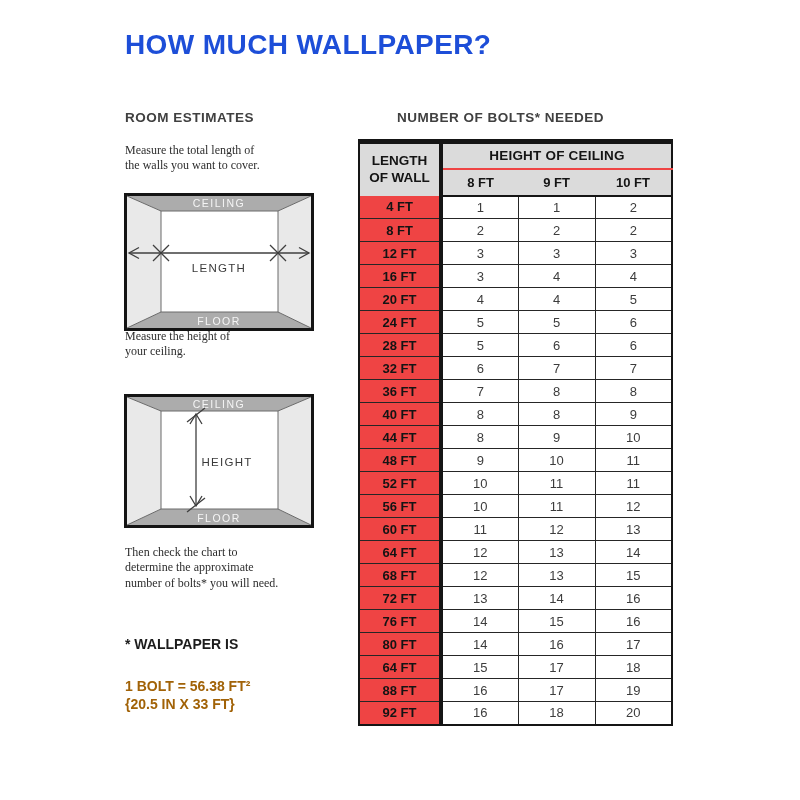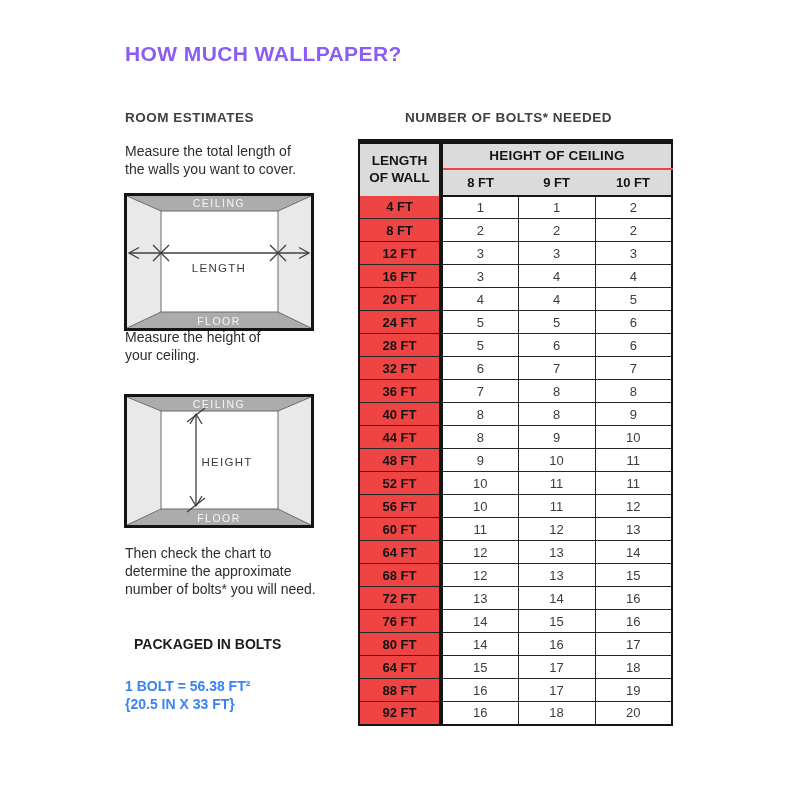--- a/index.html
+++ b/index.html
@@ -2,47 +2,48 @@
 <html><head>
 <meta charset="utf-8">
 <style>
   * { margin: 0; padding: 0; box-sizing: border-box; }
   html, body { width: 800px; height: 800px; background: #ffffff; }
   body { font-family: "Liberation Sans", sans-serif; position: relative; color: #2d2d2d; }
 
   .abs { position: absolute; }
 
   .page-title {
-    left: 125px; top: 42px;
-    font-size: 21px; font-weight: bold; letter-spacing: 0.4px;
-    color: #8b5cf6;
+    left: 125px; top: 29px;
+    font-size: 28px; font-weight: bold; letter-spacing: 0.4px;
+    color: #1d4ed8;
   }
 
   .section-heading {
     font-size: 13.5px; font-weight: bold; letter-spacing: 0.5px;
     color: #404040;
   }
   .left-heading { left: 125px; top: 110px; }
 
   .body-text {
-    font-size: 14px; line-height: 1.28; color: #2d2d2d;
+    font-size: 12px; line-height: 1.28; color: #2d2d2d;
     white-space: pre-line;
+    font-family: Liberation Serif, serif;
   }
   .intro1 { left: 125px; top: 143px; }
   .intro2 { left: 125px; top: 329px; }
   .intro3 { left: 125px; top: 545px; }
 
   .diagram1 { left: 124px; top: 193px; }
   .diagram2 { left: 124px; top: 394px; }
 
   .footnote { left: 125px; top: 636px; font-size: 14px; font-weight: bold; line-height: 1.25; color: #1c1c1c; }
   .footnote .indent { padding-left: 9px; }
-  .bolt-info { left: 125px; top: 677px; font-size: 14px; font-weight: bold; line-height: 1.3; color: #3b82f6; }
-
-  .table-heading { left: 352px; top: 110px; width: 313px; text-align: center; }
+  .bolt-info { left: 125px; top: 677px; font-size: 14px; font-weight: bold; line-height: 1.3; color: #a16207; }
+
+  .table-heading { left: 344px; top: 110px; width: 313px; text-align: center; }
 
   table.bolts {
     position: absolute; left: 358px; top: 139px;
     border-collapse: collapse; table-layout: fixed; width: 313px;
     border: 2px solid #151515; border-top-width: 5px;
   }
   table.bolts col.c0 { width: 82px; }
   table.bolts col.c1 { width: 77px; }
   table.bolts col.c2 { width: 77px; }
   table.bolts col.c3 { width: 77px; }
@@ -133,21 +134,21 @@
     <line x1="63" y1="118" x2="81" y2="104"></line>
   </g>
   <text class="dim-label" x="103" y="72" text-anchor="middle">HEIGHT</text>
 </svg>
 
 <p class="abs body-text intro3">Then check the chart to
 determine the approximate
 number of bolts* you will need.</p>
 
 <div class="abs footnote">
-  <div class="indent">PACKAGED IN BOLTS</div>
+  <div>* WALLPAPER IS</div>
 </div>
 
 <div class="abs bolt-info">
   <div>1 BOLT = 56.38 FT²</div>
   <div>{20.5 IN X 33 FT}</div>
 </div>
 
 <h2 class="abs section-heading table-heading">NUMBER OF BOLTS* NEEDED</h2>
 
 <table class="bolts">

